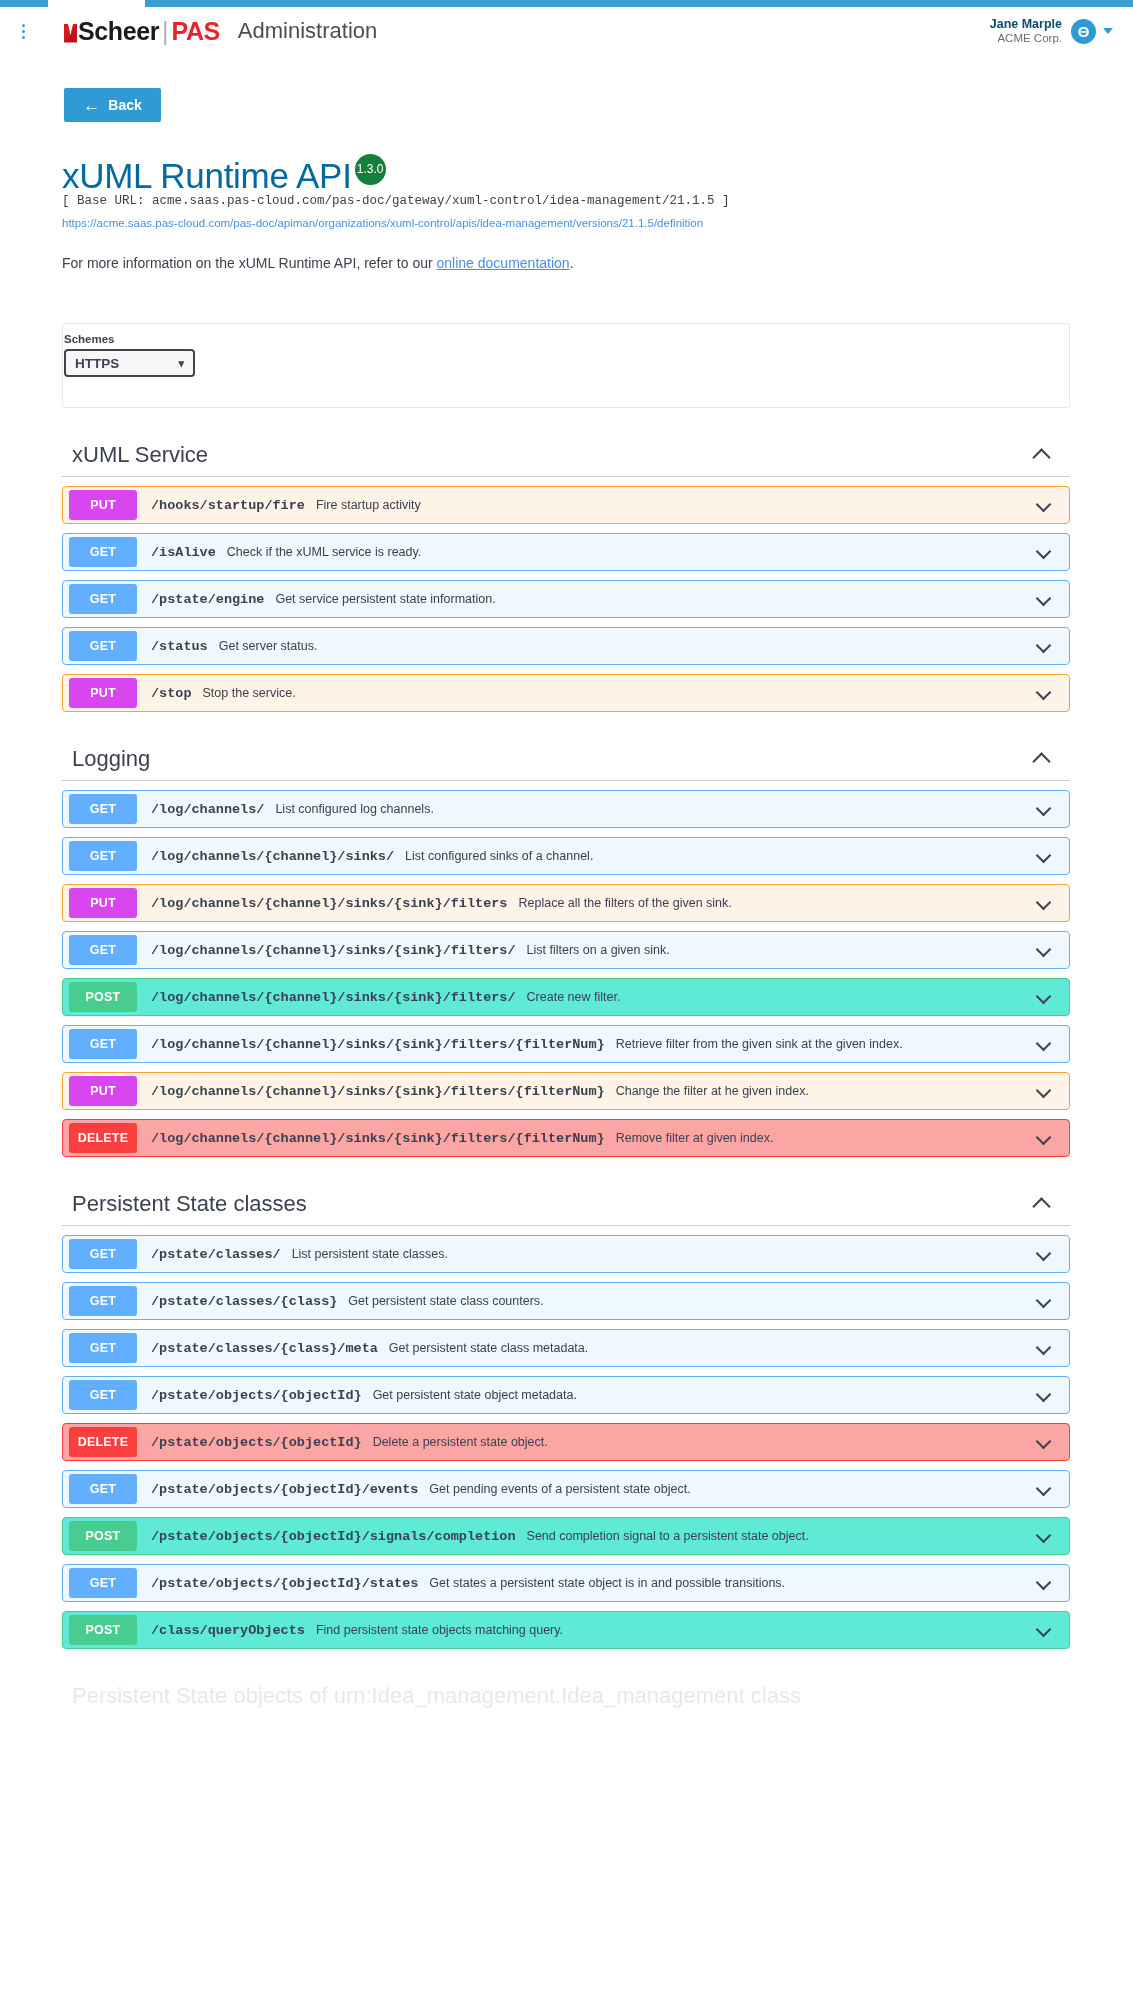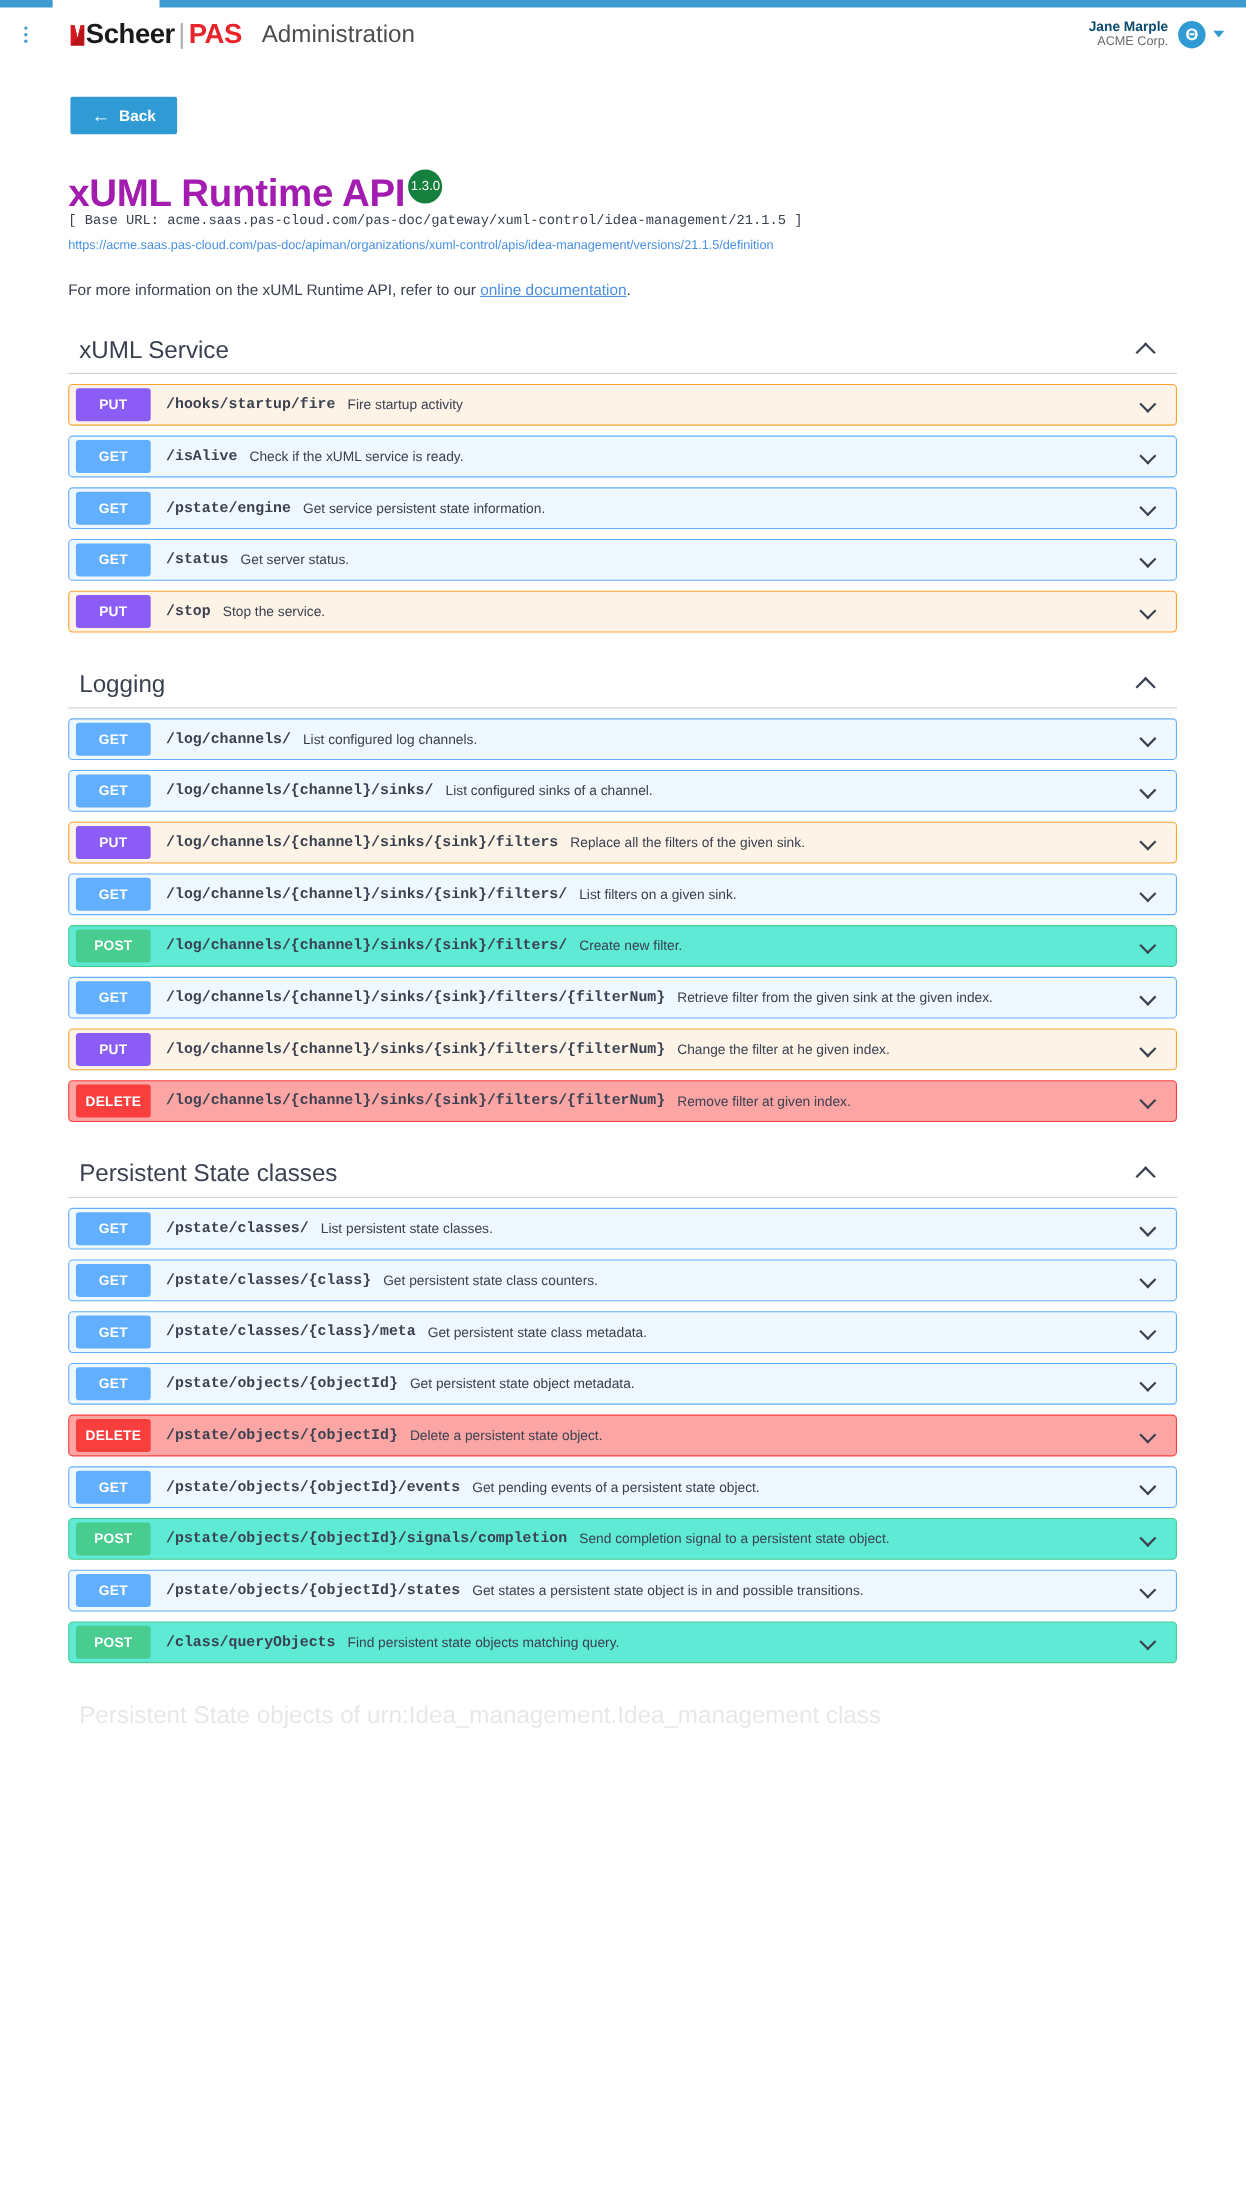--- a/index.html
+++ b/index.html
@@ -61,21 +61,21 @@
     margin:32px 0 0 64px; width:97px; height:34px;
     background:#2f9ad4; color:#fff; border:none; border-radius:2px;
     display:flex; align-items:center; justify-content:center; gap:8px;
     font-size:14px; font-weight:bold; cursor:pointer;
     font-family:"Liberation Sans", sans-serif;
   }
   .back-btn .arrow { font-size:17px; line-height:1; font-weight:400; }
 
   .api-block { margin:34px 0 0 62px; }
   .api-title-row { display:flex; align-items:center; }
-  .api-title { font-size:35px; color:#a21caf; font-weight:700; letter-spacing:-0.3px; }
+  .api-title { font-size:35px; color:#0369a1; font-weight:400; letter-spacing:-0.3px; }
   .version-badge {
     margin-left:3px; background:#15803d; color:#fff; border-radius:50%;
     width:31px; height:31px; display:flex; align-items:center; justify-content:center;
     font-size:12px; position:relative; top:-7px;
   }
   .base-url {
     font-family:"Liberation Mono", monospace; font-size:12.5px; color:#3b4151;
     margin-top:-2px;
   }
   .def-link {
@@ -135,21 +135,21 @@
     position:absolute; right:20px; width:11px; height:11px;
     border-right:2px solid #3b4151; border-bottom:2px solid #3b4151;
     transform:rotate(45deg); top:12px;
   }
 
   .op.get    { background:#eff7ff; border-color:#61affe; }
   .op.get    .verb { background:#61affe; }
   .op.post   { background:#5eead4; border-color:#49cc90; }
   .op.post   .verb { background:#49cc90; }
   .op.put    { background:#fdf3e7; border-color:#fca130; }
-  .op.put    .verb { background:#8b5cf6; }
+  .op.put    .verb { background:#d946ef; }
   .op.delete { background:#fca5a5; border-color:#f93e3e; }
   .op.delete .verb { background:#f93e3e; }
 
   .faded-title {
     margin:34px 0 0 72px; font-size:22px; color:#3b4151; font-weight:400;
     opacity:0.12;
   }
 </style>
 </head>
 <body>
@@ -198,20 +198,29 @@
         <div class="api-title">xUML Runtime API</div>
         <div class="version-badge">1.3.0</div>
       </div>
       <div class="base-url">[ Base URL: acme.saas.pas-cloud.com/pas-doc/gateway/xuml-control/idea-management/21.1.5 ]</div>
       <a class="def-link" href="#">https://acme.saas.pas-cloud.com/pas-doc/apiman/organizations/xuml-control/apis/idea-management/versions/21.1.5/definition</a>
       <div class="info-line">
         <span>For more information on the xUML Runtime API, refer to our </span><a href="#">online documentation</a><span>.</span>
       </div>
     </div>
 
+    <div class="schemes-wrap">
+      <div class="schemes-inner">
+        <div class="schemes-label">Schemes</div>
+        <div class="schemes-select">
+          <span>HTTPS</span>
+          <span class="chev">▾</span>
+        </div>
+      </div>
+    </div>
 
     <div id="sections-root">
         <div class="section">
           <div class="section-header">
             <div class="section-title">xUML Service</div>
             <div class="chev-up"></div>
           </div>
           <div class="op put">
             <div class="verb">PUT</div>
             <div class="path">/hooks/startup/fire</div>

